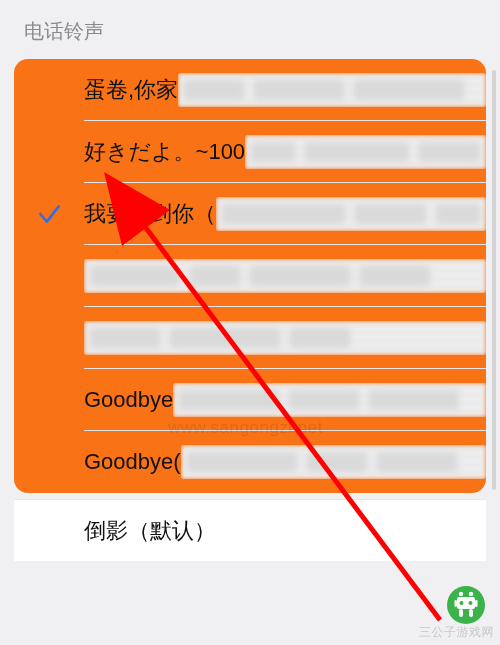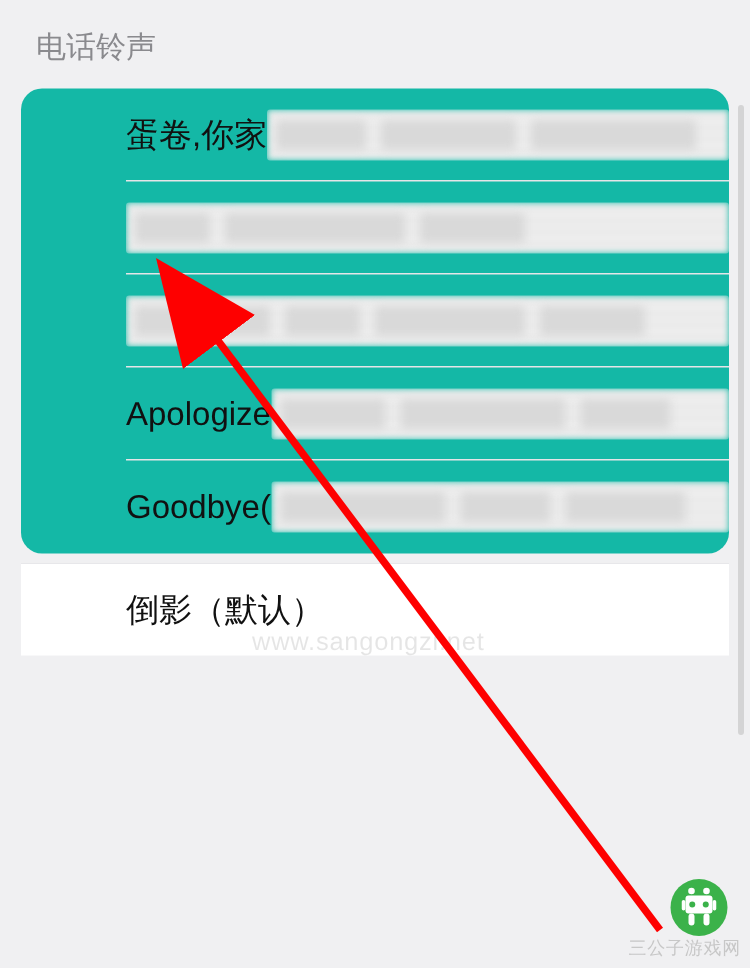--- a/index.html
+++ b/index.html
@@ -10,21 +10,21 @@
     position: relative;
   }
   .header {
     padding: 18px 24px 14px 24px;
   }
   .header-title {
     color: #8a8a8e;
     font-size: 20px;
   }
   .card {
-    background: #14b8a6;
+    background: #f97316;
     margin: 0 14px;
     border-radius: 14px;
     padding-left: 0;
     overflow: hidden;
     position: relative;
   }
   .list {
     list-style: none;
   }
   .row {
@@ -157,50 +157,78 @@
           <span class="bg"></span>
           <span class="blocks">
             <span class="blk" style="width: 60px;"></span>
             <span class="blk" style="width: 90px;"></span>
             <span class="blk" style="width: 110px;"></span>
           </span>
         </span>
       </li>
       <li class="row">
         <span class="check-col"></span>
+        <span class="label">好きだよ。~100</span>
         <span class="blur-strip">
           <span class="bg"></span>
           <span class="blocks">
             <span class="blk" style="width: 50px;"></span>
             <span class="blk" style="width: 120px;"></span>
             <span class="blk" style="width: 70px;"></span>
+          </span>
+        </span>
+      </li>
+      <li class="row">
+        <span class="check-col">
+          <svg class="check" viewBox="0 0 24 24">
+            <polyline points="4 12 10 19 21 5" fill="none" stroke="#2f6fe4" stroke-width="2.4" stroke-linecap="round" stroke-linejoin="round"></polyline>
+          </svg>
+        </span>
+        <span class="label">我要找到你（</span>
+        <span class="blur-strip">
+          <span class="bg"></span>
+          <span class="blocks">
+            <span class="blk" style="width: 140px;"></span>
+            <span class="blk" style="width: 80px;"></span>
+            <span class="blk" style="width: 50px;"></span>
           </span>
         </span>
       </li>
       <li class="row">
         <span class="check-col"></span>
         <span class="blur-strip">
           <span class="bg"></span>
           <span class="blocks">
             <span class="blk" style="width: 90px;"></span>
             <span class="blk" style="width: 50px;"></span>
             <span class="blk" style="width: 100px;"></span>
             <span class="blk" style="width: 70px;"></span>
           </span>
         </span>
       </li>
       <li class="row">
         <span class="check-col"></span>
-        <span class="label">Apologize</span>
         <span class="blur-strip">
           <span class="bg"></span>
           <span class="blocks">
             <span class="blk" style="width: 70px;"></span>
             <span class="blk" style="width: 110px;"></span>
             <span class="blk" style="width: 60px;"></span>
+          </span>
+        </span>
+      </li>
+      <li class="row">
+        <span class="check-col"></span>
+        <span class="label">Goodbye</span>
+        <span class="blur-strip">
+          <span class="bg"></span>
+          <span class="blocks">
+            <span class="blk" style="width: 100px;"></span>
+            <span class="blk" style="width: 70px;"></span>
+            <span class="blk" style="width: 90px;"></span>
           </span>
         </span>
       </li>
       <li class="row">
         <span class="check-col"></span>
         <span class="label">Goodbye(</span>
         <span class="blur-strip">
           <span class="bg"></span>
           <span class="blocks">
             <span class="blk" style="width: 110px;"></span>

